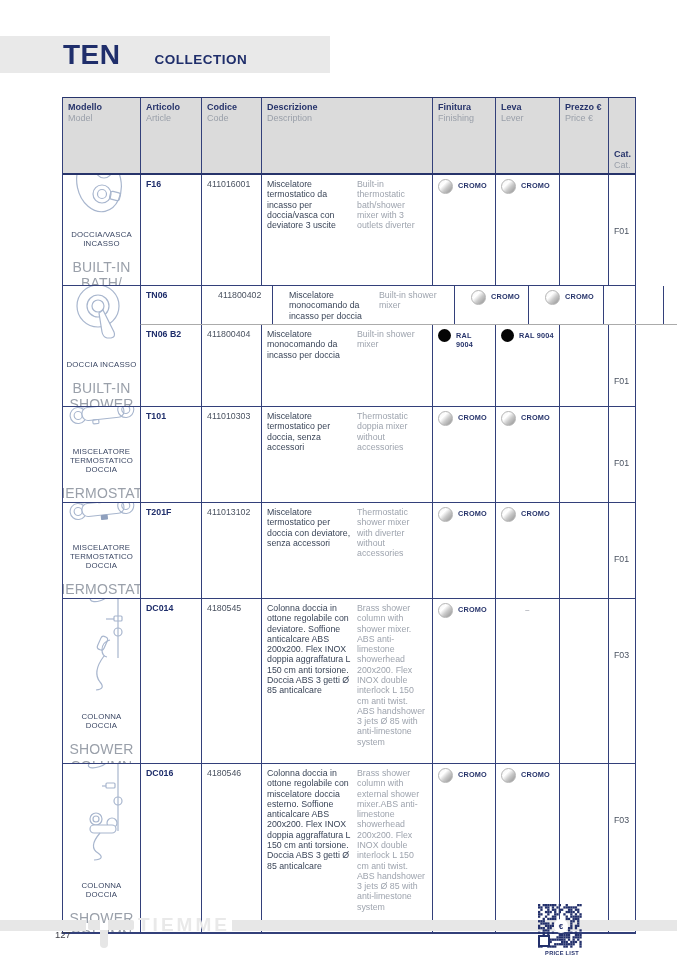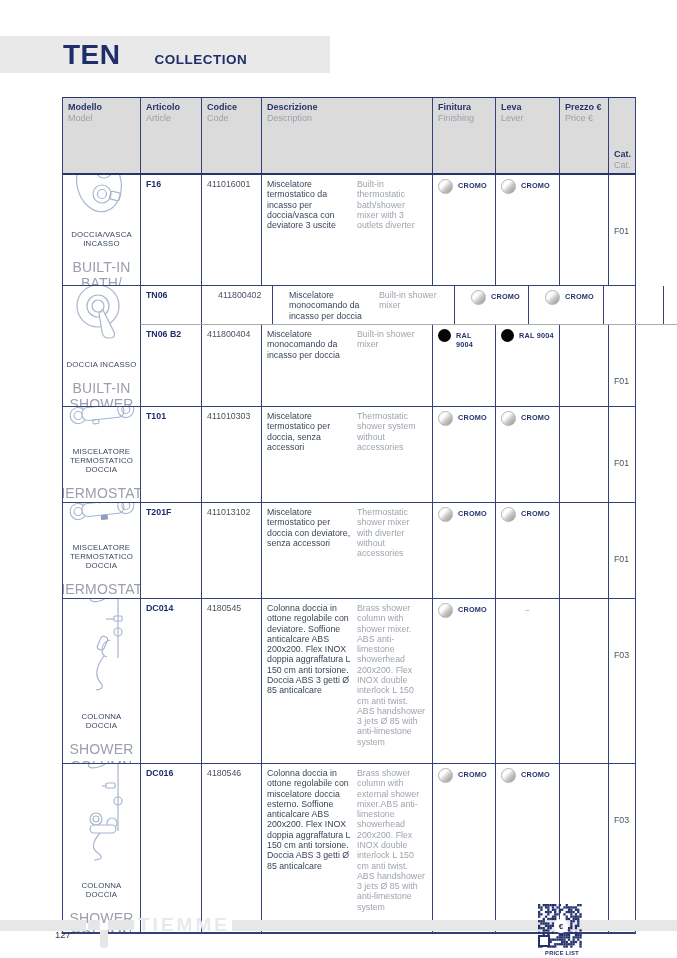--- a/index.html
+++ b/index.html
@@ -241,21 +241,21 @@
           </g>
         </svg>
       </span>
       <div class="model-it">MISCELATORE TERMOSTATICO DOCCIA</div>
       <div class="model-en">THERMOSTATIC SHOWER</div>
     </div>
     <div class="cell c-art art">T101</div>
     <div class="cell c-code code">411010303</div>
     <div class="cell c-desc">
       <div class="desc-it">Miscelatore termostatico per doccia, senza accessori</div>
-      <div class="desc-en">Thermostatic shower system without accessories</div>
+      <div class="desc-en">Thermostatic doppia mixer without accessories</div>
     </div>
     <div class="cell c-fin cell-swatch" data-type="chrome">
       <span class="swatch" data-type="chrome"></span>
       <span class="swatch-label">CROMO</span>
     </div>
     <div class="cell c-lev cell-swatch" data-type="chrome">
       <span class="swatch" data-type="chrome"></span>
       <span class="swatch-label">CROMO</span>
     </div>
     <div class="cell c-prz"></div>

